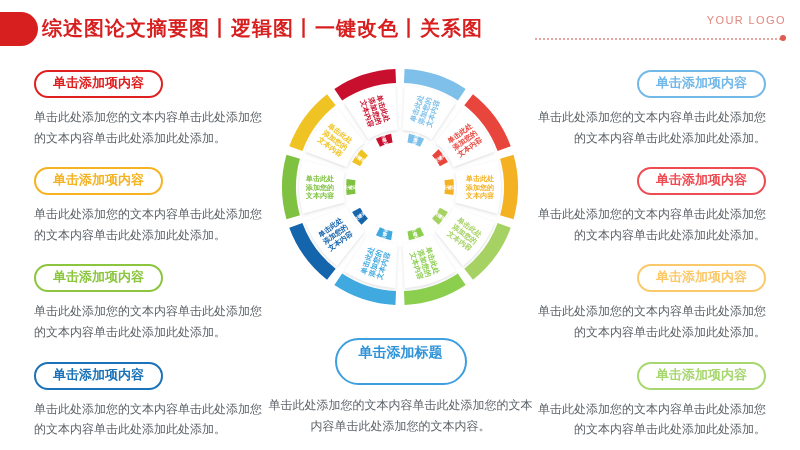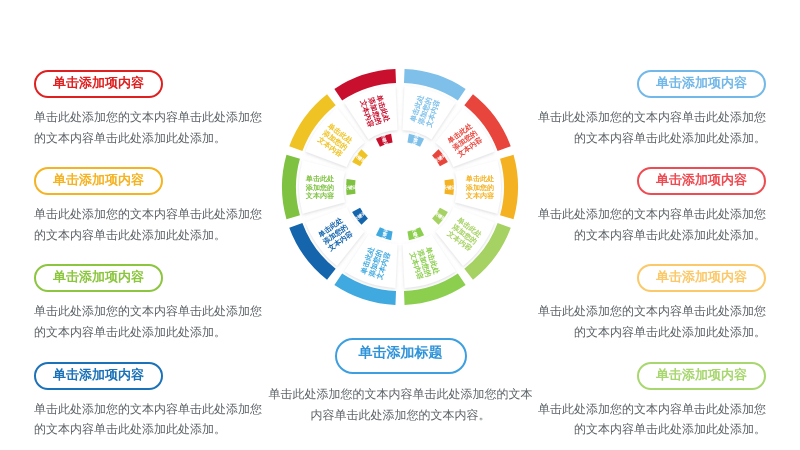--- a/index.html
+++ b/index.html
@@ -60,35 +60,42 @@
     font-size:7.1px;font-weight:bold;
   }
   .kw-text{
     font-family:"DejaVu Sans","Liberation Sans",sans-serif;
     font-size:4.6px;font-weight:bold;fill:#ffffff;
   }
 
   
   .cap{position:absolute;left:268px;top:338px;width:265px;text-align:center;}
   .cap-pill{
-    display:inline-block;padding:4px 22px 10px;border:2px solid #3e9fe0;
+    display:inline-block;padding:4px 22px 21px;border:2px solid #3e9fe0;
     border-radius:999px;color:#2f93d9;background:#fff;
     font-family:"DejaVu Sans","Liberation Sans",sans-serif;
     font-size:14px;font-weight:bold;white-space:nowrap;
   }
   .cap-desc{
     margin-top:10px;font-size:12px;line-height:1.72;color:#5b6166;
     font-family:"DejaVu Sans","Liberation Sans",sans-serif;
   }
 </style>
 </head>
 <body>
 
 <div class="slide">
 
+  <div class="header">
+    <div class="hdr-blob"></div>
+    <div class="hdr-title">综述图论文摘要图丨逻辑图丨一键改色丨关系图</div>
+    <div class="hdr-logo">YOUR LOGO</div>
+    <div class="hdr-dots"></div>
+    <div class="hdr-dotend"></div>
+  </div>
 
   <div class="col col-left">
     <div class="item">
       <div class="pill" style="border-color: rgb(224, 32, 32); color: rgb(224, 32, 32);">单击添加项内容</div>
       <div class="desc">单击此处添加您的文本内容单击此处添加您的文本内容单击此处添加此处添加。</div>
     </div>
     <div class="item">
       <div class="pill" style="border-color: rgb(245, 179, 34); color: rgb(245, 179, 34);">单击添加项内容</div>
       <div class="desc">单击此处添加您的文本内容单击此处添加您的文本内容单击此处添加此处添加。</div>
     </div>

